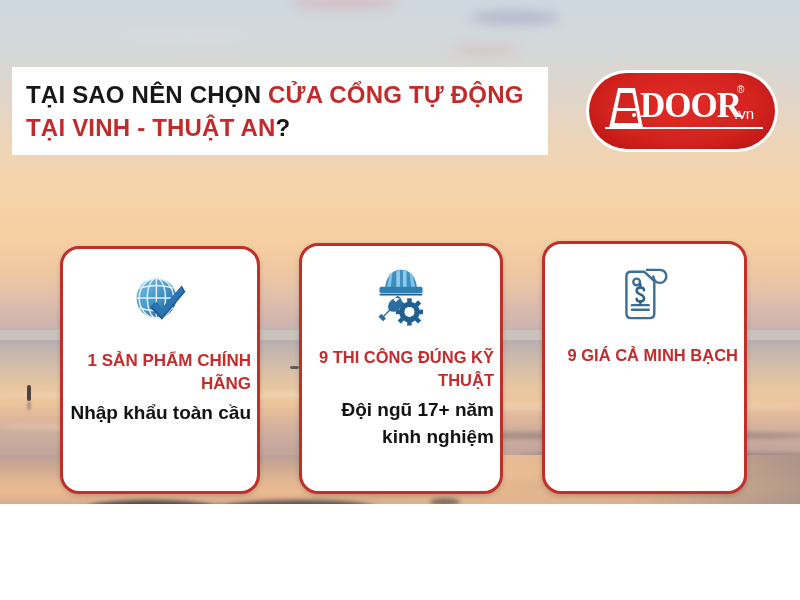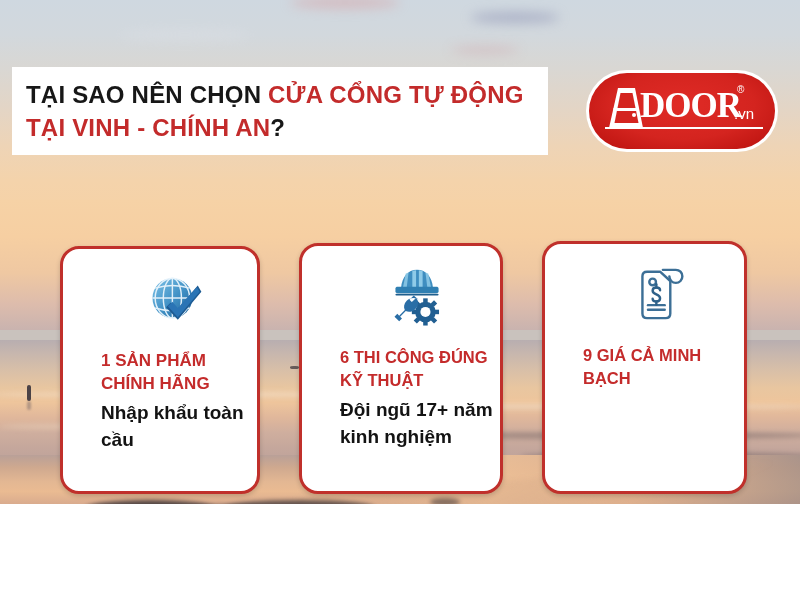--- a/index.html
+++ b/index.html
@@ -272,23 +272,22 @@
     letter-spacing: .2px;
   }
 
   
   .card {
     position: absolute;
     background: #ffffff;
     border: 3px solid #c0302b;
     border-radius: 19px;
     box-sizing: border-box;
-    text-align: left;
+    text-align: right;
     box-shadow: 0 2px 5px rgba(0,0,0,.18);
-    padding-left: 32px;
   }
   .card-1 { left: 60px;  top: 246px; width: 200px; height: 248px; }
   .card-2 { left: 299px; top: 243px; width: 204px; height: 251px; }
   .card-3 { left: 542px; top: 241px; width: 205px; height: 253px; }
 
   .card-icon {
     height: 86px;
     display: flex;
     align-items: center;
     justify-content: center;
@@ -347,21 +346,21 @@
     <div class="rock r5"></div>
     <div class="rock r1"></div>
     <div class="rock r2"></div>
     <div class="rock r3"></div>
     <div class="rock r4"></div>
     <div class="rock r6"></div>
   </div>
 
   <div class="headline-box">
     <div class="headline-line"><span class="hl-black">TẠI SAO NÊN CHỌN </span><span class="hl-red">CỬA CỔNG TỰ ĐỘNG</span></div>
-    <div class="headline-line"><span class="hl-red">TẠI VINH - CHÍNH AN</span><span class="hl-black">?</span></div>
+    <div class="headline-line"><span class="hl-red">TẠI VINH - THUẬT AN</span><span class="hl-black">?</span></div>
   </div>
 
   <div class="logo">
     <div class="logo-inner">
       <svg class="logo-door" viewBox="0 0 40 44">
         <path d="M13 2 L30 2 L38 42 L4 42 Z" fill="#ffffff"></path>
         <path d="M15.5 7 L27.5 7 L33.5 37 L9.5 37 Z" fill="#d4241f"></path>
         <rect x="8.5" y="22" width="25" height="3" fill="#ffffff"></rect>
         <circle cx="29" cy="29" r="2" fill="#ffffff"></circle>
       </svg>
@@ -421,21 +420,21 @@
             <rect x="50.5" y="47.6" width="5" height="4.8" fill="#215f92"></rect>
             <rect x="29.5" y="38.5" width="4.8" height="5" fill="#215f92" transform="rotate(-45 31.9 41)"></rect>
             <rect x="47.7" y="56.5" width="4.8" height="5" fill="#215f92" transform="rotate(-45 50.1 59)"></rect>
             <rect x="47.7" y="38.5" width="4.8" height="5" fill="#215f92" transform="rotate(45 50.1 41)"></rect>
             <rect x="29.5" y="56.5" width="4.8" height="5" fill="#215f92" transform="rotate(45 31.9 59)"></rect>
           </g>
           <path d="M35 38 C31 34 25 34 21 38 C18 41 17.5 45 19 48 L13 54 L11 52 L8 55 L13 60 L16 57 L14 55 L20 49 C23 50.5 27 50 30 47 C34 43 34 38.5 31 35 L26.5 39.5 L24 37 L28.5 32.5 Z" fill="#2a6ea6"></path>
         </g>
       </svg>
     </div>
-    <div class="card-title">6 THI CÔNG ĐÚNG KỸ THUẬT</div>
+    <div class="card-title">9 THI CÔNG ĐÚNG KỸ THUẬT</div>
     <div class="card-sub">Đội ngũ 17+ năm kinh nghiệm</div>
   </div>
 
   <div class="card card-3">
     <div class="card-icon">
       <svg width="52" height="60" viewBox="0 0 56 64">
         <g fill="none" stroke="#3c6f96" stroke-width="2.6" stroke-linejoin="round" stroke-linecap="round">
           <path d="M27 8 L13 8 C10 8 8 10 8 13 L8 53 C8 56 10 58 13 58 L33 58 C36 58 38 56 38 53 L38 18 Z"></path>
           <path d="M30 6 L44 6 C48 6 51 9 51 13 C51 17 48 20 44 20 C40 20 37 17 37 13"></path>
           <circle cx="19" cy="19" r="3.6"></circle>

